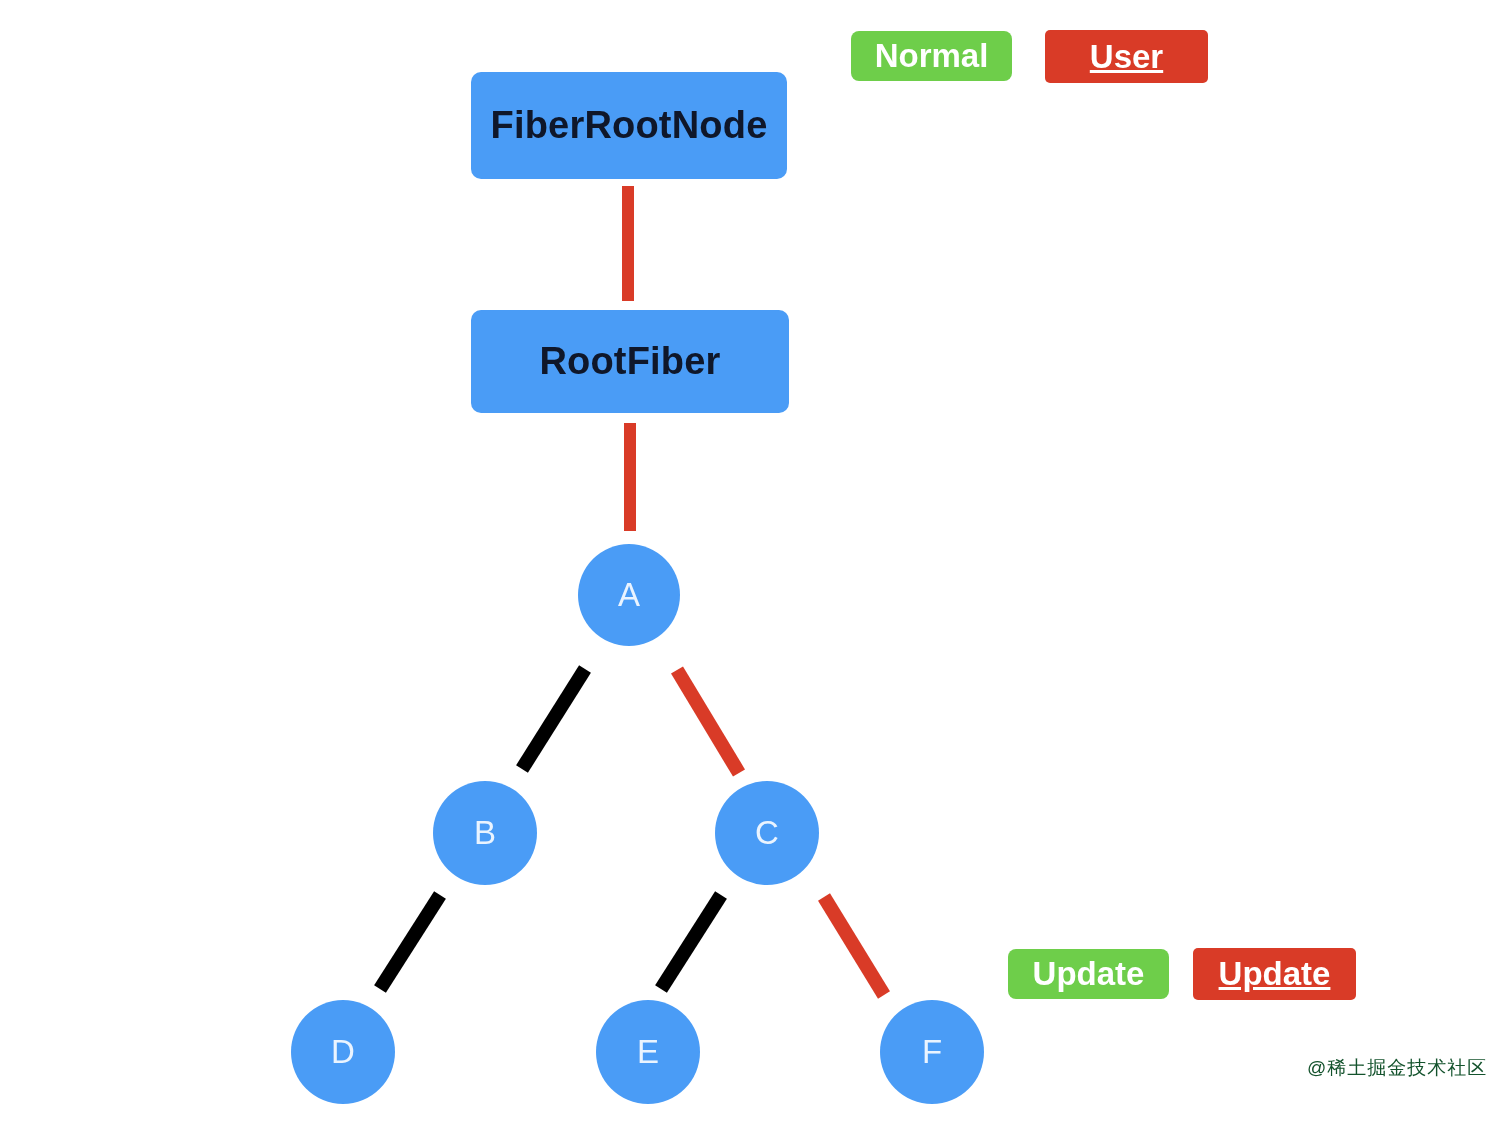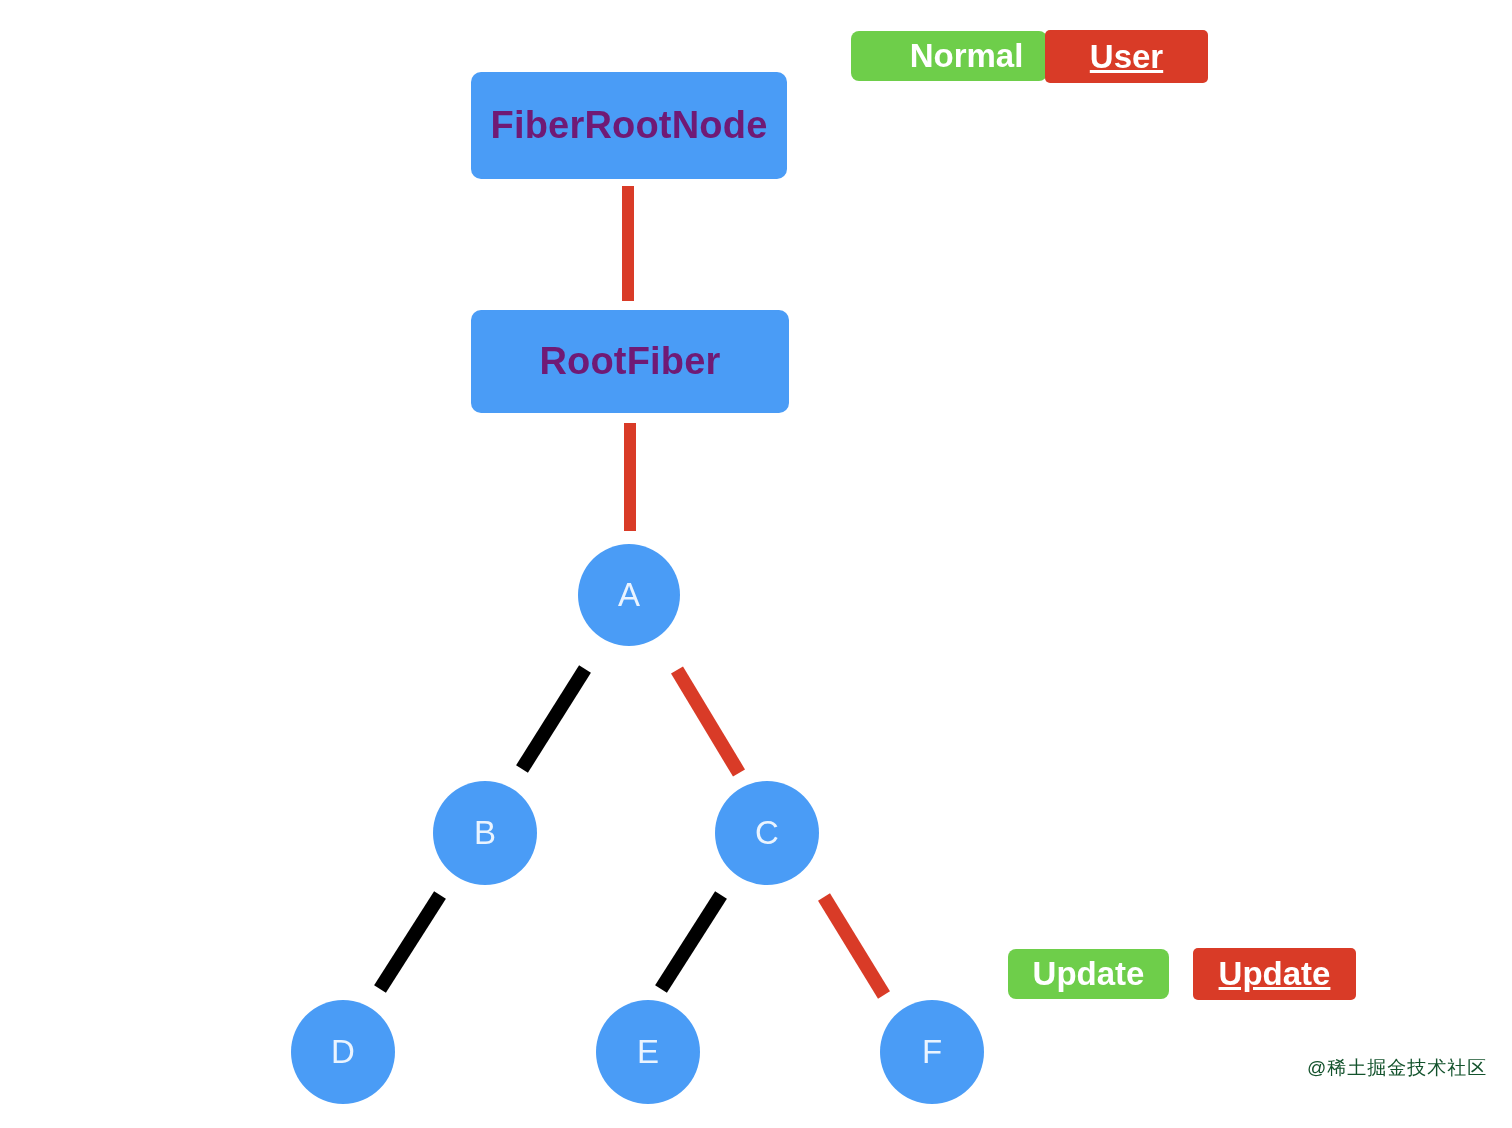--- a/index.html
+++ b/index.html
@@ -25,21 +25,21 @@
     height: 1128px;
     pointer-events: none;
   }
   .node-box {
     position: absolute;
     background: #4a9cf6;
     border-radius: 10px;
     display: flex;
     align-items: center;
     justify-content: center;
-    color: #701a75;
+    color: #0f172a;
     font-size: 38px;
     font-weight: bold;
     letter-spacing: 0.2px;
     z-index: 3;
   }
   #node-fiberrootnode { left: 471px; top: 72px;  width: 316px; height: 107px; }
   #node-rootfiber     { left: 471px; top: 310px; width: 318px; height: 103px; }
 
   .node-circle {
     position: absolute;
@@ -66,21 +66,21 @@
     align-items: center;
     justify-content: center;
     color: #ffffff;
     font-size: 33px;
     font-weight: bold;
     z-index: 4;
   }
   .chip-green { background: #6ece4a; border-radius: 8px; }
   .chip-red   { background: #d93b27; border-radius: 5px; text-decoration: underline; }
 
-  #legend-normal { left: 851px;  top: 31px;  width: 161px; height: 50px; padding-left: 35px; }
+  #legend-normal { left: 851px;  top: 31px;  width: 161px; height: 50px; }
   #legend-user   { left: 1045px; top: 30px;  width: 163px; height: 53px; }
   #legend-update-normal { left: 1008px; top: 949px; width: 161px; height: 50px; }
   #legend-update-user   { left: 1193px; top: 948px; width: 163px; height: 52px; }
 
   #watermark {
     position: absolute;
     left: 1307px;
     top: 1055px;
     color: #14532d;
     font-size: 19px;

